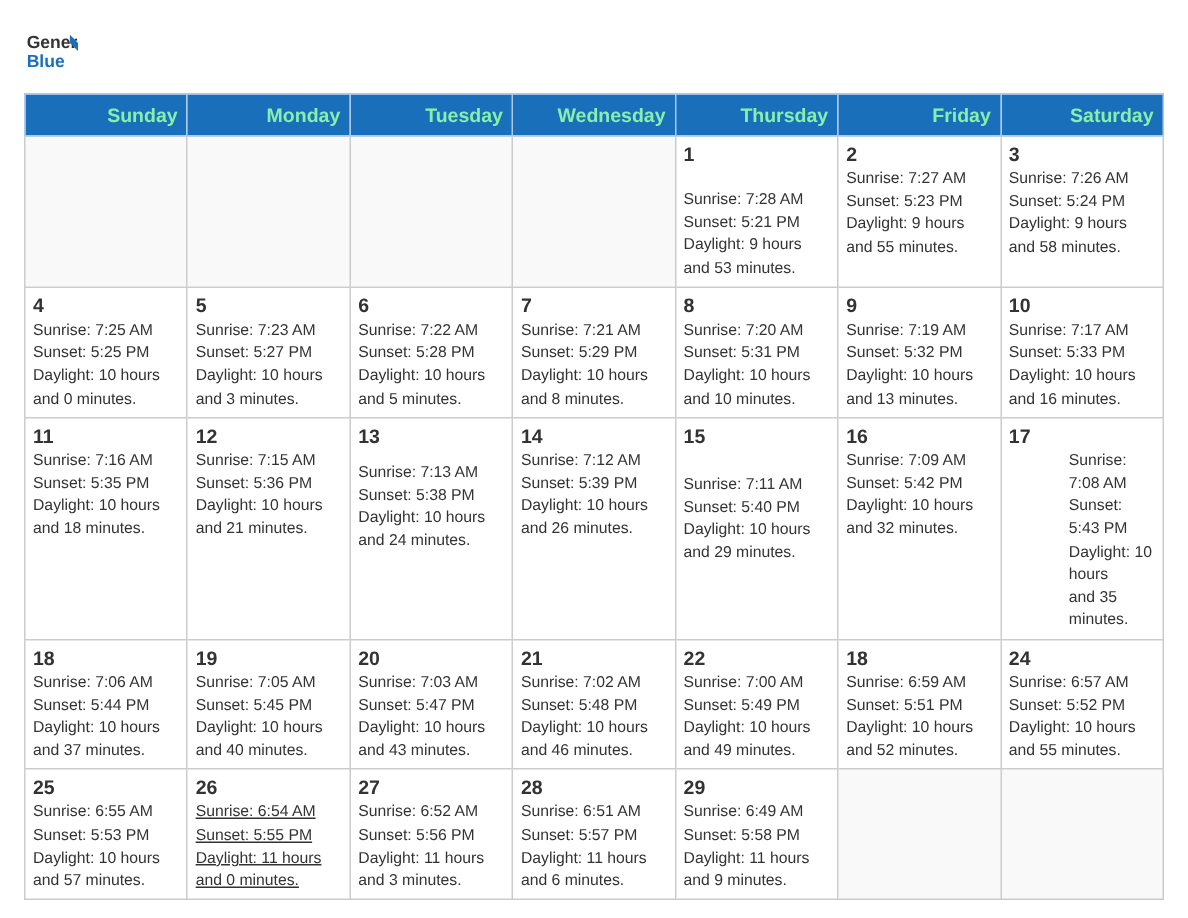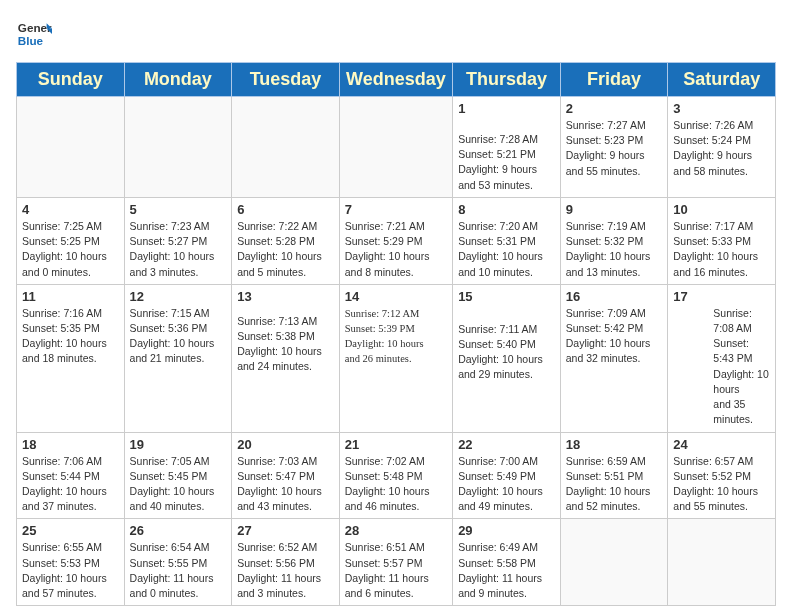--- a/index.html
+++ b/index.html
@@ -37,25 +37,25 @@
       font-size: 15px;
       color: #555;
     }
     .calendar {
       width: 100%;
       border-collapse: collapse;
       border: 1px solid #ccc;
     }
     .calendar th {
       background-color: #1a6fba;
-      color: #fef9c3;
-      font-size: 18px;
+      color: #86efac;
+      font-size: 13px;
       font-weight: bold;
       padding: 6px 6px;
-      text-align: center;
+      text-align: right;
       border: 1px solid #adc8e8;
     }
     .calendar td {
       vertical-align: top;
       border: 1px solid #ccc;
       padding: 4px 5px;
       width: 107px;
       min-height: 80px;
       font-size: 10.5px;
       color: #333;
@@ -204,21 +204,21 @@
         </td>
         <td>
           <span class="day-number">13</span>
           <div class="day-info" style="white-space: pre-line; margin-top: 10px;">Sunrise: 7:13 AM
 Sunset: 5:38 PM
 Daylight: 10 hours
 and 24 minutes.</div>
         </td>
         <td>
           <span class="day-number">14</span>
-          <div class="day-info" style="white-space: pre-line; font-family: Liberation Serif, serif;">Sunrise: 7:12 AM
+          <div class="day-info" style="white-space: pre-line;">Sunrise: 7:12 AM
 Sunset: 5:39 PM
 Daylight: 10 hours
 and 26 minutes.</div>
         </td>
         <td>
           <span class="day-number">15</span>
           <div class="day-info" style="white-space: pre-line; margin-top: 18px;">Sunrise: 7:11 AM
 Sunset: 5:40 PM
 Daylight: 10 hours
 and 29 minutes.</div>
@@ -292,21 +292,21 @@
       <tr>
         <td>
           <span class="day-number">25</span>
           <div class="day-info" style="white-space: pre-line;">Sunrise: 6:55 AM
 Sunset: 5:53 PM
 Daylight: 10 hours
 and 57 minutes.</div>
         </td>
         <td>
           <span class="day-number">26</span>
-          <div class="day-info" style="white-space: pre-line;">Sunrise: 6:54 AM
+          <div class="day-info" style="white-space: pre-line; text-decoration: underline;">Sunrise: 6:54 AM
 Sunset: 5:55 PM
 Daylight: 11 hours
 and 0 minutes.</div>
         </td>
         <td>
           <span class="day-number">27</span>
           <div class="day-info" style="white-space: pre-line;">Sunrise: 6:52 AM
 Sunset: 5:56 PM
 Daylight: 11 hours
 and 3 minutes.</div>

